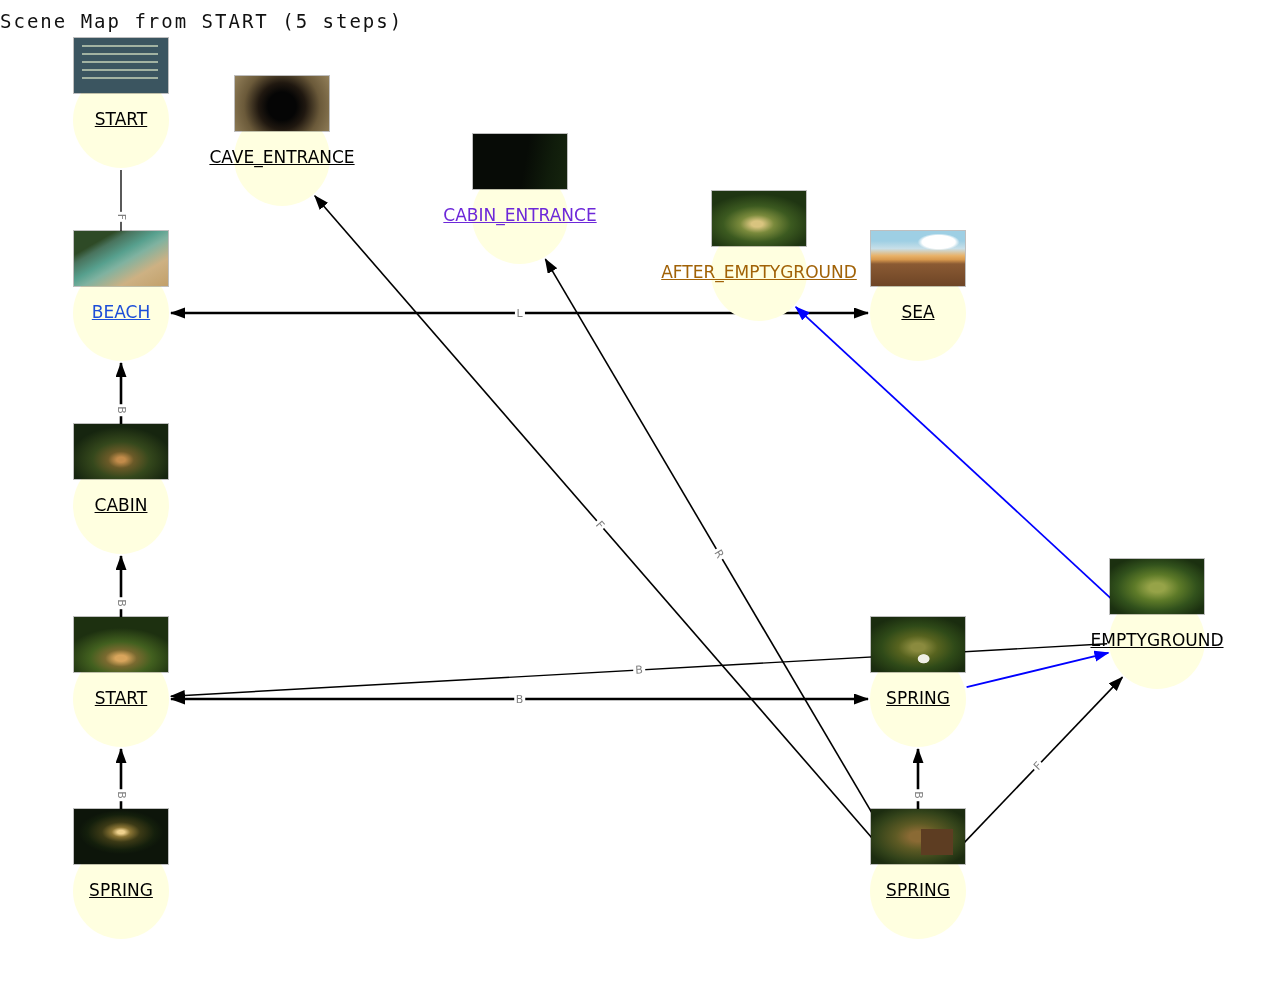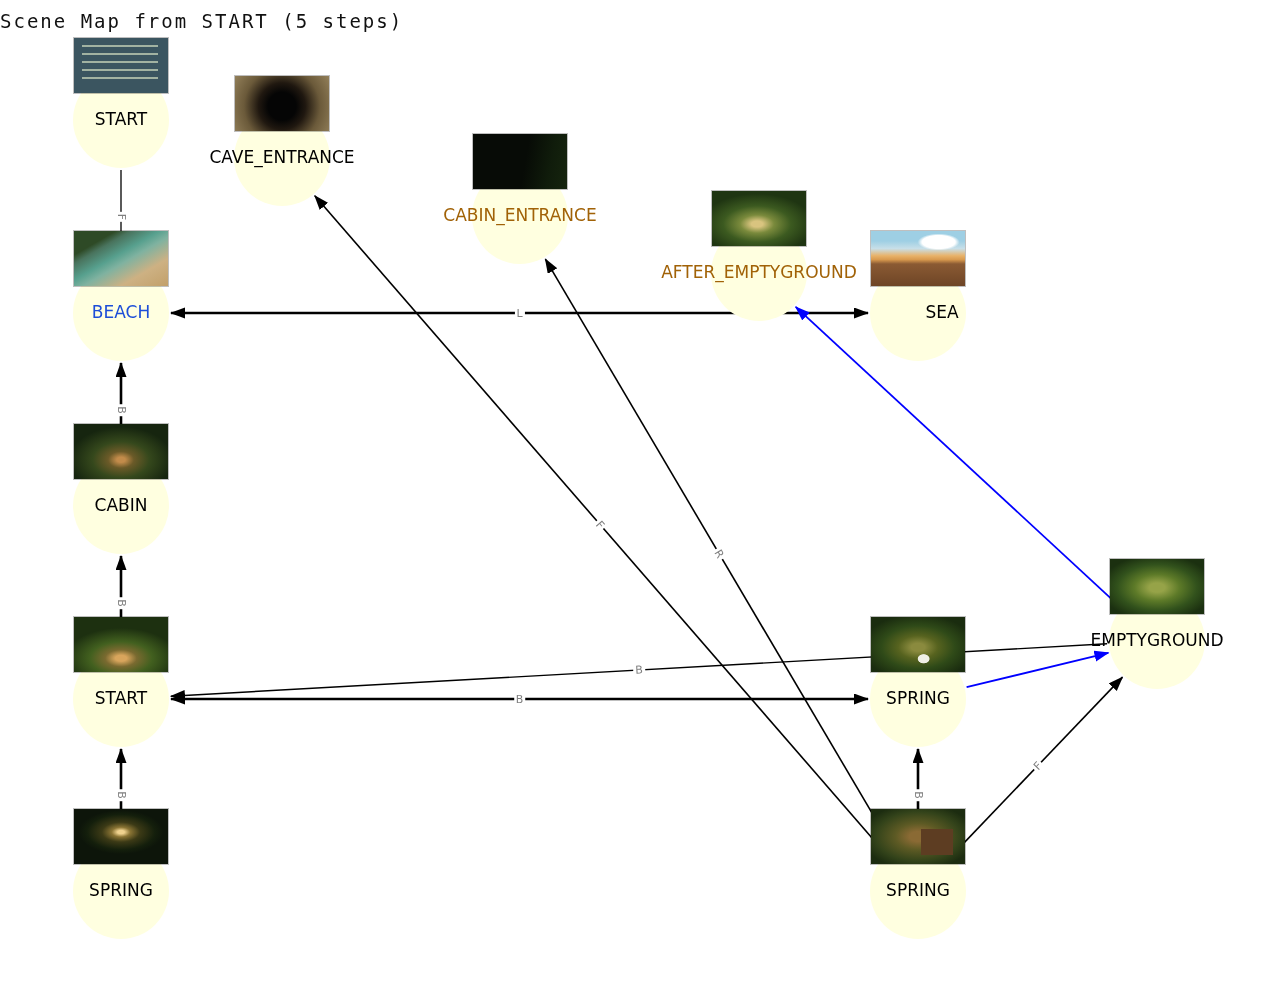--- a/index.html
+++ b/index.html
@@ -10,21 +10,21 @@
          font-family:"DejaVu Sans Mono","Liberation Mono",monospace;
          font-size:19px;letter-spacing:2px;color:#111;}
   #edge-svg{position:absolute;left:0;top:0;}
   #nodes-layer,#edge-labels{position:absolute;inset:0;pointer-events:none;}
   .node{position:absolute;width:0;height:0;}
   .node-circle{position:absolute;left:-48px;top:-48px;width:96px;height:96px;border-radius:50%;}
   .node-thumb{position:absolute;left:-47px;top:-82px;width:94px;height:55px;
               background-repeat:no-repeat;background-size:100% 100%;
               box-shadow:0 0 0 1px rgba(0,0,0,0.25);}
   .node-label{position:absolute;left:0;top:-1px;transform:translate(-50%,-50%);
-              white-space:nowrap;font-size:17px;color:#000;}
+              white-space:nowrap;font-size:17px;color:#000;text-decoration:underline;}
   .edge-label{position:absolute;font-size:11px;color:#808080;background:#ffffff;
               padding:0 2px;line-height:13px;}
 
   
   .thumb-START{background-color:#3b5560;
     background-image:repeating-linear-gradient(to bottom, rgba(230,240,205,0.6) 0 2px, rgba(0,0,0,0) 2px 8px);
     background-size:76px 36px;background-position:8px 7px;background-repeat:no-repeat;}
   .thumb-CAVE_ENTRANCE{background-image:radial-gradient(circle at 50% 55%, #050505 0 25%, #201810 42%, #6b5a3a 68%, #93805a 100%);}
   .thumb-CABIN_ENTRANCE{background-image:linear-gradient(100deg, #070b06 0 55%, #101c0b 80%, #16250e 100%);}
   .thumb-AFTER_EMPTYGROUND{background-image:radial-gradient(ellipse 60% 55% at 48% 60%, #d9c47f 0 10%, #7a8a3c 30%, #3c5a20 60%, #1f3512 100%);}
@@ -75,31 +75,31 @@
         <div class="node-label" style="color: rgb(0, 0, 0);">START</div>
       </div>
       <div class="node" style="left: 282px; top: 158px;">
         <div class="node-circle" style="background: rgb(255, 255, 224);"></div>
         <div class="node-thumb thumb-CAVE_ENTRANCE"></div>
         <div class="node-label" style="color: rgb(0, 0, 0);">CAVE_ENTRANCE</div>
       </div>
       <div class="node" style="left: 520px; top: 216px;">
         <div class="node-circle" style="background: rgb(255, 255, 224);"></div>
         <div class="node-thumb thumb-CABIN_ENTRANCE"></div>
-        <div class="node-label" style="color: #a16207;">CABIN_ENTRANCE</div>
+        <div class="node-label" style="color: #6d28d9;">CABIN_ENTRANCE</div>
       </div>
       <div class="node" style="left: 759px; top: 273px;">
         <div class="node-circle" style="background: rgb(255, 255, 224);"></div>
         <div class="node-thumb thumb-AFTER_EMPTYGROUND"></div>
         <div class="node-label" style="color: #a16207;">AFTER_EMPTYGROUND</div>
       </div>
       <div class="node" style="left: 918px; top: 313px;">
         <div class="node-circle" style="background: rgb(255, 255, 224);"></div>
         <div class="node-thumb thumb-SEA"></div>
-        <div class="node-label" style="color: rgb(0, 0, 0); margin-left: 24px;">SEA</div>
+        <div class="node-label" style="color: rgb(0, 0, 0);">SEA</div>
       </div>
       <div class="node" style="left: 121px; top: 313px;">
         <div class="node-circle" style="background: rgb(255, 255, 224);"></div>
         <div class="node-thumb thumb-BEACH"></div>
         <div class="node-label" style="color: #1d4ed8;">BEACH</div>
       </div>
       <div class="node" style="left: 121px; top: 506px;">
         <div class="node-circle" style="background: rgb(255, 255, 224);"></div>
         <div class="node-thumb thumb-JUNGLE"></div>
         <div class="node-label" style="color: rgb(0, 0, 0);">CABIN</div>

